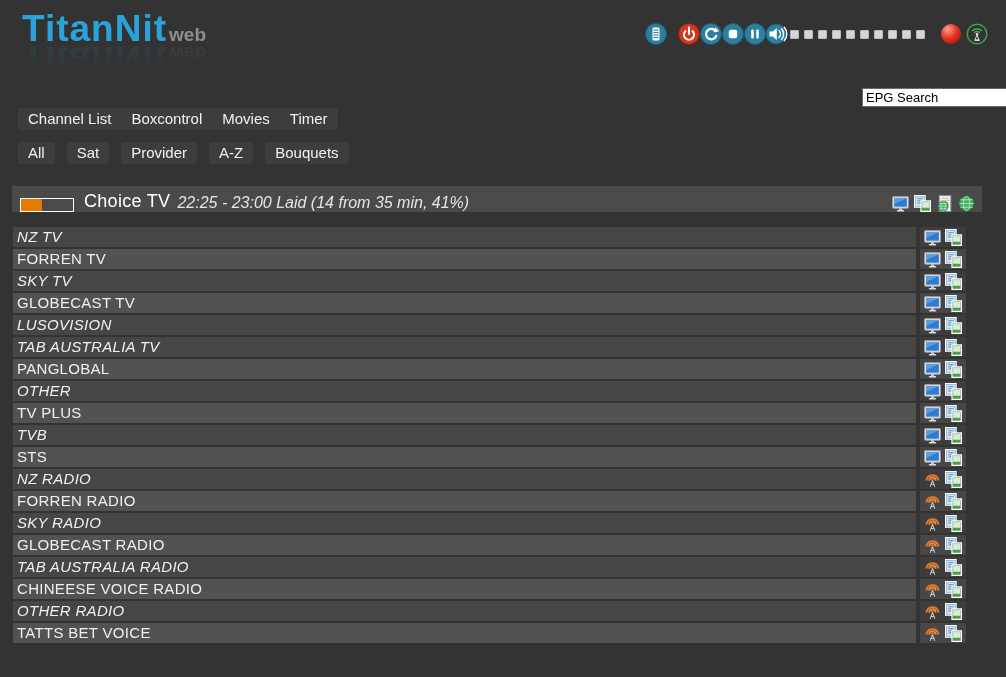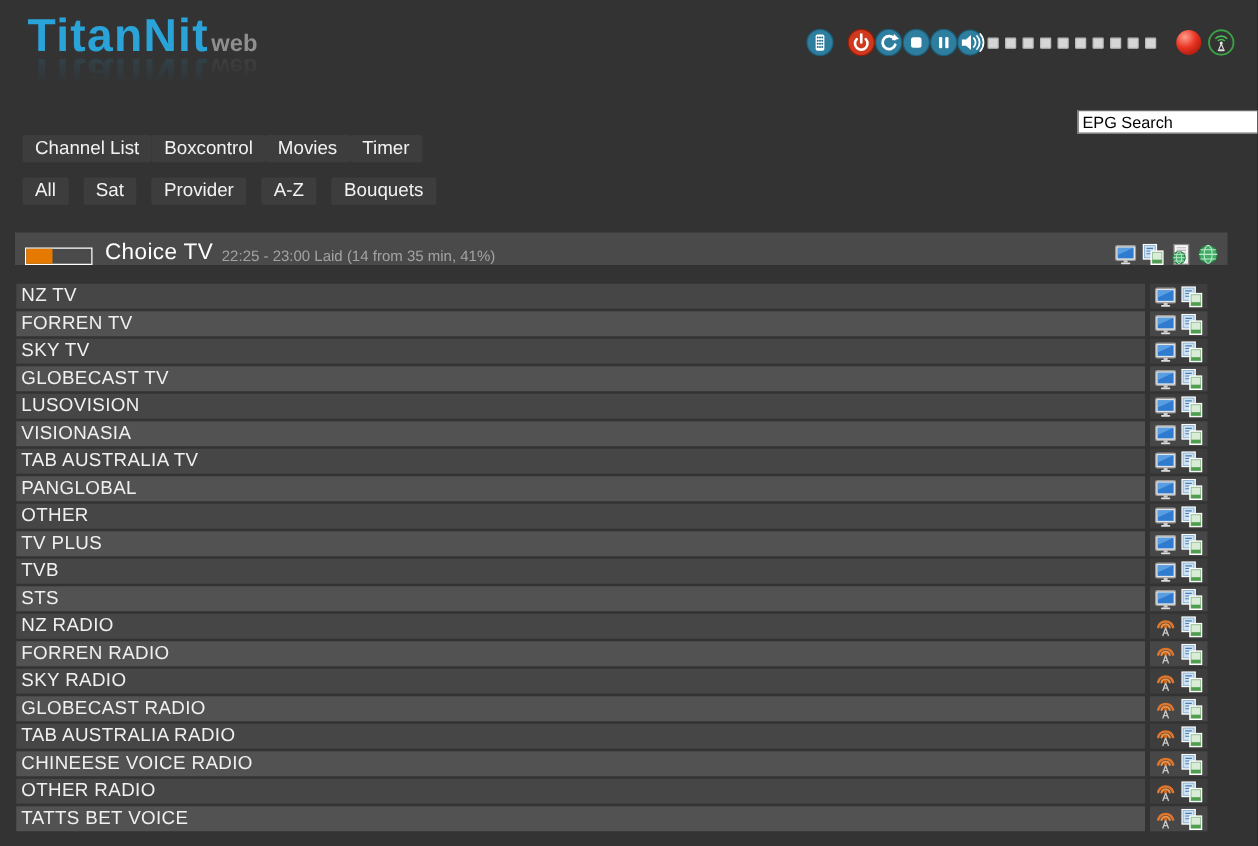--- a/index.html
+++ b/index.html
@@ -33,28 +33,28 @@
   .filter-row{position:absolute;left:18px;top:142px;display:flex;gap:12px;}
   .btn{height:22px;line-height:22px;padding:0 10px;background:#3d3d3d;color:#f2f2f2;
     font-size:15px;border-radius:2px;cursor:pointer;white-space:nowrap;}
 
   
   .now-bar{position:absolute;left:12px;top:186px;width:970px;height:26px;background:#4a4a4a;
     display:flex;align-items:flex-end;box-sizing:border-box;padding:0 7px;}
   .progress{width:52px;height:12px;border:1px solid #ffffff;margin:0 10px 0 1px;background:#4a4a4a;}
   .progress-fill{height:100%;background:#e67a00;}
   .now-channel{font-size:18px;color:#fff;margin-right:7px;letter-spacing:.3px;}
-  .now-info{font-size:12px;color:#a3a3a3;padding-top:2px;}
+  .now-info{font-size:16px;color:#e5e5e5;padding-top:2px;font-style:italic;}
   .now-icons{margin-left:auto;display:flex;gap:5px;align-items:center;}
   .now-icons .ricon{cursor:pointer;line-height:0;}
 
   
   .channel-list{position:absolute;left:13px;top:227px;width:953px;}
   .row{display:flex;height:20px;margin-bottom:2px;}
-  .row.odd  .row-name{background:#464646;} .row.odd  .row-icons{background:#3d3d3d;}
+  .row.odd  .row-name{background:#464646;font-style:italic;} .row.odd  .row-icons{background:#3d3d3d;}
   .row.even .row-name{background:#525252;} .row.even .row-icons{background:#474747;}
   .row-name{flex:1;font-size:15px;color:#f0f0f0;line-height:20px;padding-left:4px;
     letter-spacing:.3px;cursor:pointer;}
   .row-icons{width:46px;margin-left:4px;display:flex;align-items:center;justify-content:center;gap:4px;}
   .ricon{line-height:0;cursor:pointer;}
 </style>
 </head>
 <body>
 
 <div class="page">
@@ -334,45 +334,20 @@
               <rect x="0.5" y="0.5" width="10" height="11" fill="#f2f8fc" stroke="#ffffff"></rect>
               <rect x="1.4" y="1.4" width="8.2" height="9.2" fill="#cfe3f2" stroke="#7aa7cc" stroke-width=".6"></rect>
               <path d="M3 3.5 h5 M3 5.5 h5 M3 7.5 h5" stroke="#4a7fb5" stroke-width=".8"></path>
               <rect x="6.5" y="5.5" width="9" height="10" fill="#eef7ee" stroke="#ffffff"></rect>
               <rect x="7.4" y="6.4" width="7.2" height="8.2" fill="#d8ecd8" stroke="#86b386" stroke-width=".6"></rect>
               <rect x="7.4" y="12" width="7.2" height="2.6" fill="#4f9e4f"></rect>
             </svg>
       </span>
     </div>
   </div>
-      <div class="row even">
-    <div class="row-name">VISIONASIA</div>
-    <div class="row-icons">
-      <span class="ricon">
-        <svg width="17" height="17" viewBox="0 0 16 16">
-              <rect x="0.5" y="1.5" width="15" height="11" rx="1.2" fill="#e6e6e6" stroke="#9a9a9a"></rect>
-              <rect x="2" y="3" width="12" height="8" fill="#2f7bd0"></rect>
-              <path d="M2 3 L14 3 L2 8.5 Z" fill="#6aaae8" opacity=".75"></path>
-              <rect x="6.5" y="12.5" width="3" height="1.6" fill="#cfcfcf"></rect>
-              <rect x="4.5" y="14.1" width="7" height="1.4" rx=".6" fill="#dedede"></rect>
-            </svg>
-      </span>
-
-      <span class="ricon">
-        <svg width="17" height="17" viewBox="0 0 16 16">
-              <rect x="0.5" y="0.5" width="10" height="11" fill="#f2f8fc" stroke="#ffffff"></rect>
-              <rect x="1.4" y="1.4" width="8.2" height="9.2" fill="#cfe3f2" stroke="#7aa7cc" stroke-width=".6"></rect>
-              <path d="M3 3.5 h5 M3 5.5 h5 M3 7.5 h5" stroke="#4a7fb5" stroke-width=".8"></path>
-              <rect x="6.5" y="5.5" width="9" height="10" fill="#eef7ee" stroke="#ffffff"></rect>
-              <rect x="7.4" y="6.4" width="7.2" height="8.2" fill="#d8ecd8" stroke="#86b386" stroke-width=".6"></rect>
-              <rect x="7.4" y="12" width="7.2" height="2.6" fill="#4f9e4f"></rect>
-            </svg>
-      </span>
-    </div>
-  </div>
       <div class="row odd">
     <div class="row-name">TAB AUSTRALIA TV</div>
     <div class="row-icons">
       <span class="ricon">
         <svg width="17" height="17" viewBox="0 0 16 16">
               <rect x="0.5" y="1.5" width="15" height="11" rx="1.2" fill="#e6e6e6" stroke="#9a9a9a"></rect>
               <rect x="2" y="3" width="12" height="8" fill="#2f7bd0"></rect>
               <path d="M2 3 L14 3 L2 8.5 Z" fill="#6aaae8" opacity=".75"></path>
               <rect x="6.5" y="12.5" width="3" height="1.6" fill="#cfcfcf"></rect>
               <rect x="4.5" y="14.1" width="7" height="1.4" rx=".6" fill="#dedede"></rect>

